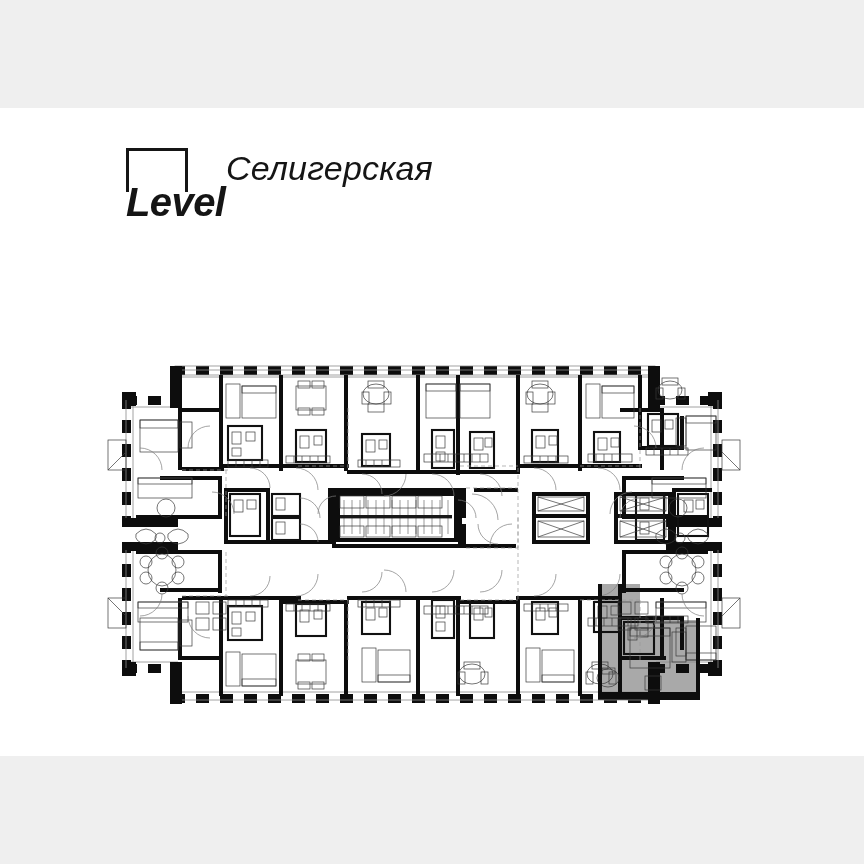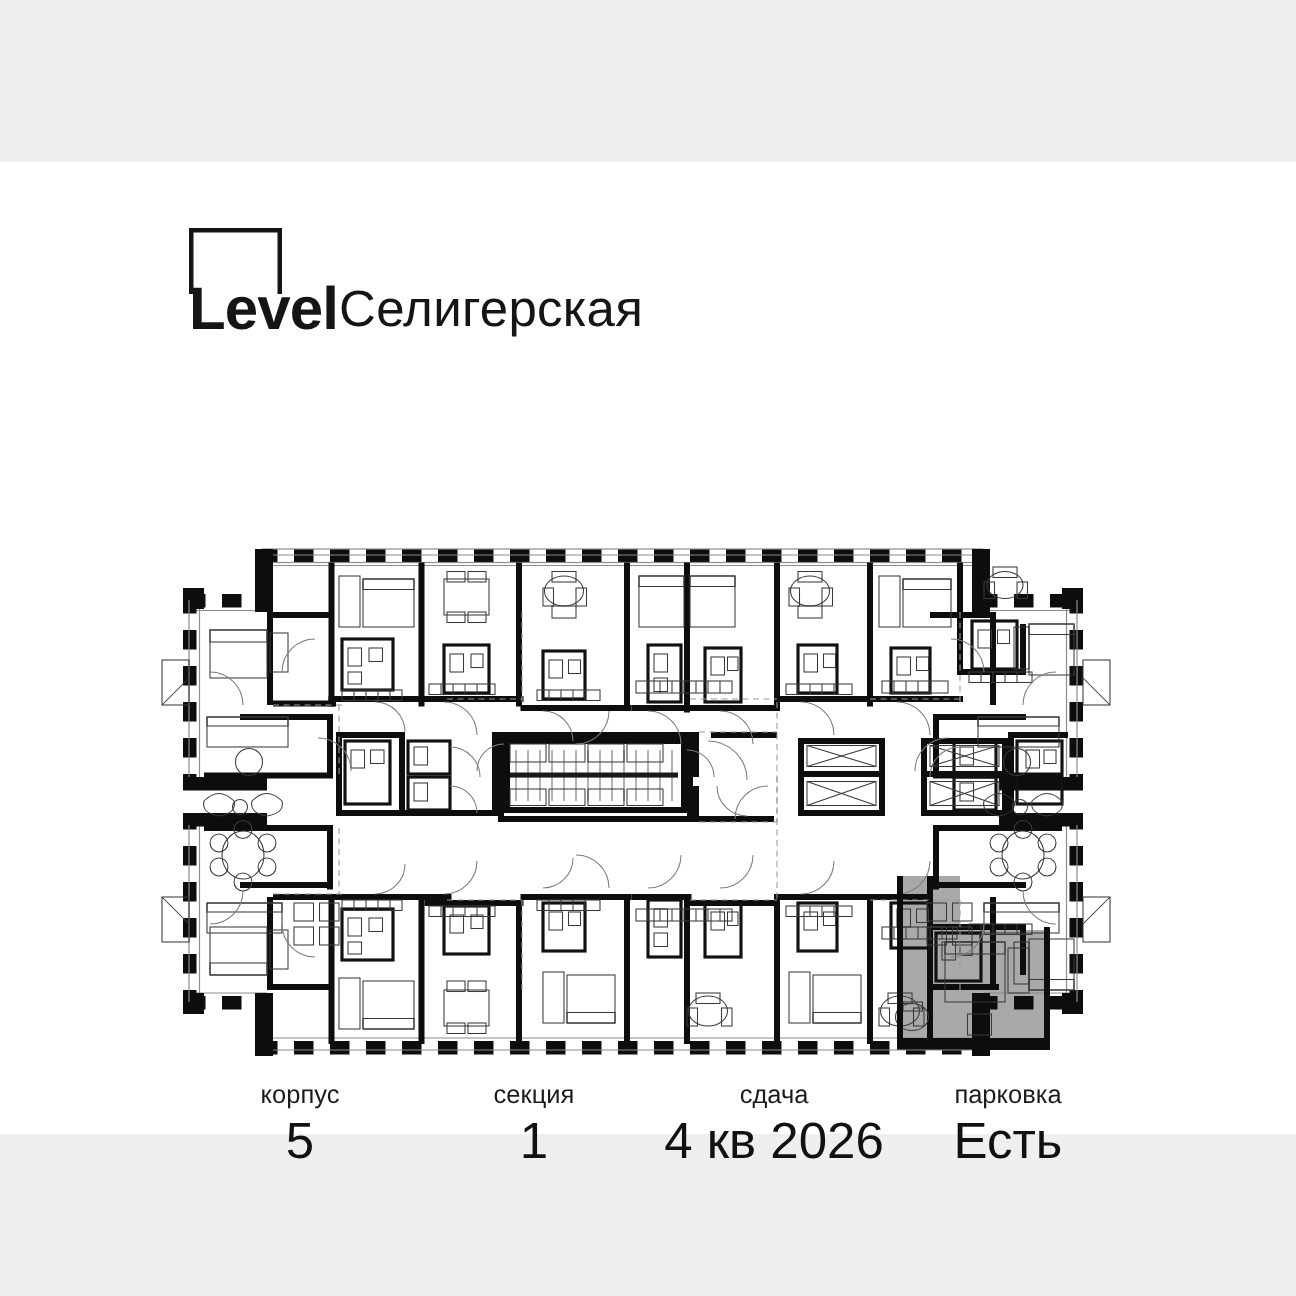--- a/index.html
+++ b/index.html
@@ -26,22 +26,22 @@
     width: 864px;
     height: 648px;
     background: #ffffff;
   }
   
   #brand {
     position: absolute;
     left: 126px;
     top: 40px;
     display: flex;
-    align-items: flex-end;
     height: 80px;
+    font-style: italic;
   }
   #brand-mark {
     position: relative;
     width: 72px;
     height: 76px;
   }
   #brand-square {
     position: absolute;
     left: 0;
     top: 0;
@@ -763,33 +763,15 @@
             <line x1="8" y1="250" x2="26" y2="268"></line>
             <rect x="622" y="92" width="18" height="30"></rect>
             <line x1="640" y1="122" x2="622" y2="104"></line>
             <rect x="622" y="250" width="18" height="30"></rect>
             <line x1="640" y1="250" x2="622" y2="268"></line>
           </g>
         </g>
       </svg>
     </div>
 
-    <div id="specs">
-      <div class="spec" id="spec-korpus">
-        <div class="spec-label">корпус</div>
-        <div class="spec-value">5</div>
-      </div>
-      <div class="spec" id="spec-sekciya">
-        <div class="spec-label">секция</div>
-        <div class="spec-value">1</div>
-      </div>
-      <div class="spec" id="spec-sdacha">
-        <div class="spec-label">сдача</div>
-        <div class="spec-value">4 кв 2026</div>
-      </div>
-      <div class="spec" id="spec-parkovka">
-        <div class="spec-label">парковка</div>
-        <div class="spec-value">Есть</div>
-      </div>
-    </div>
 
   </div>
 </div>
 
 </body></html>

